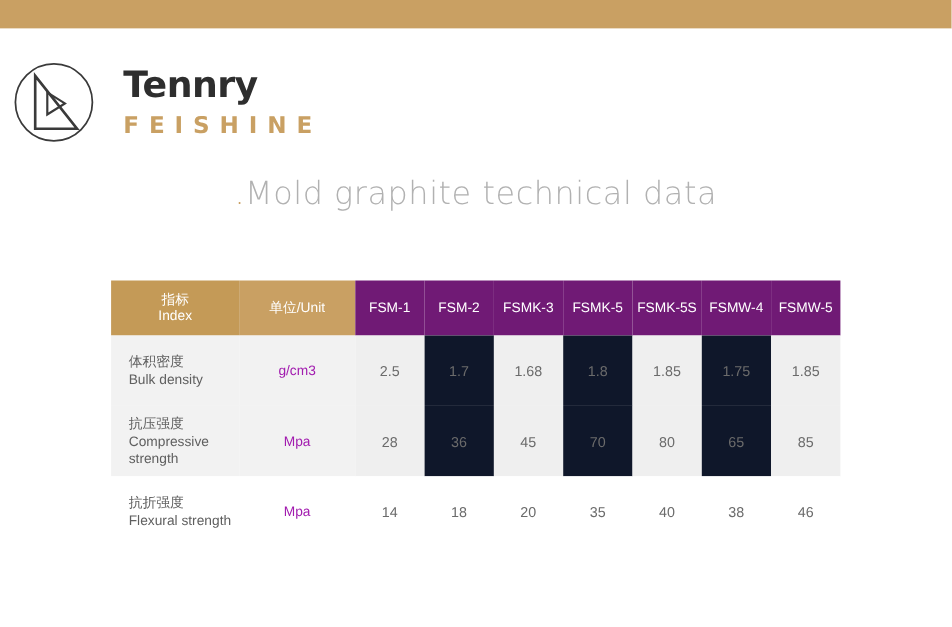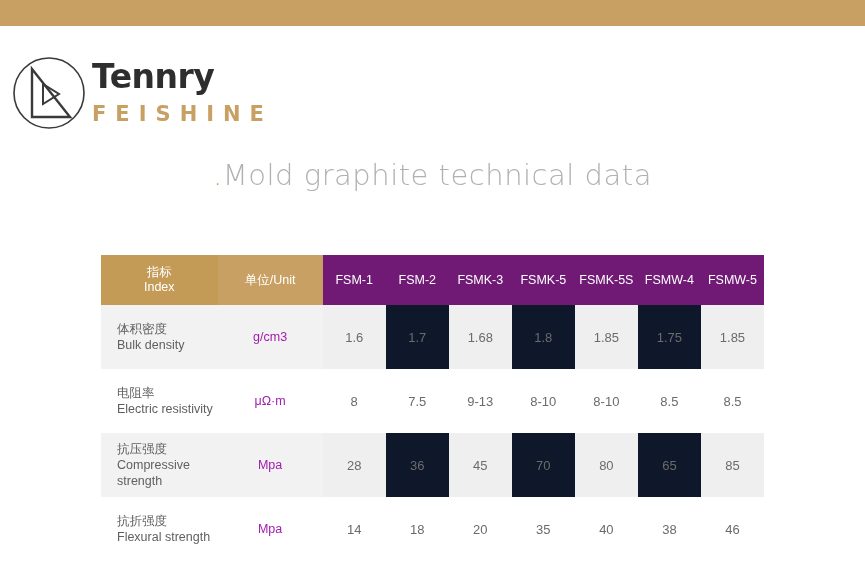--- a/index.html
+++ b/index.html
@@ -30,21 +30,21 @@
   }
   .logo-mark {
     position: absolute;
     left: 12px;
     top: 30px;
     width: 74px;
     height: 74px;
   }
   .brand-text {
     position: absolute;
-    left: 92px;
+    left: 112px;
     top: 34px;
     width: 300px;
   }
   .brand-name {
     font-family: "DejaVu Sans", sans-serif;
     font-size: 33px;
     font-weight: bold;
     letter-spacing: -0.5px;
     color: #2e2e2e;
     line-height: 34px;
@@ -211,41 +211,27 @@
         <th>FSMW-5</th>
       </tr>
     </thead>
     <tbody>
       <tr class="shade">
         <td class="idx-cell">
           <span class="cn">体积密度</span>
           <span class="en">Bulk density</span>
         </td>
         <td class="unit-cell">g/cm3</td>
-        <td class="val-cell">1.6</td>
+        <td class="val-cell">2.5</td>
         <td class="val-cell alt">1.7</td>
         <td class="val-cell">1.68</td>
         <td class="val-cell alt">1.8</td>
         <td class="val-cell">1.85</td>
         <td class="val-cell alt">1.75</td>
         <td class="val-cell">1.85</td>
-      </tr>
-      <tr class="plain">
-        <td class="idx-cell">
-          <span class="cn">电阻率</span>
-          <span class="en">Electric resistivity</span>
-        </td>
-        <td class="unit-cell">μΩ·m</td>
-        <td class="val-cell">8</td>
-        <td class="val-cell">7.5</td>
-        <td class="val-cell">9-13</td>
-        <td class="val-cell">8-10</td>
-        <td class="val-cell">8-10</td>
-        <td class="val-cell">8.5</td>
-        <td class="val-cell">8.5</td>
       </tr>
       <tr class="shade">
         <td class="idx-cell">
           <span class="cn">抗压强度</span>
           <span class="en">Compressive strength</span>
         </td>
         <td class="unit-cell">Mpa</td>
         <td class="val-cell">28</td>
         <td class="val-cell alt">36</td>
         <td class="val-cell">45</td>

